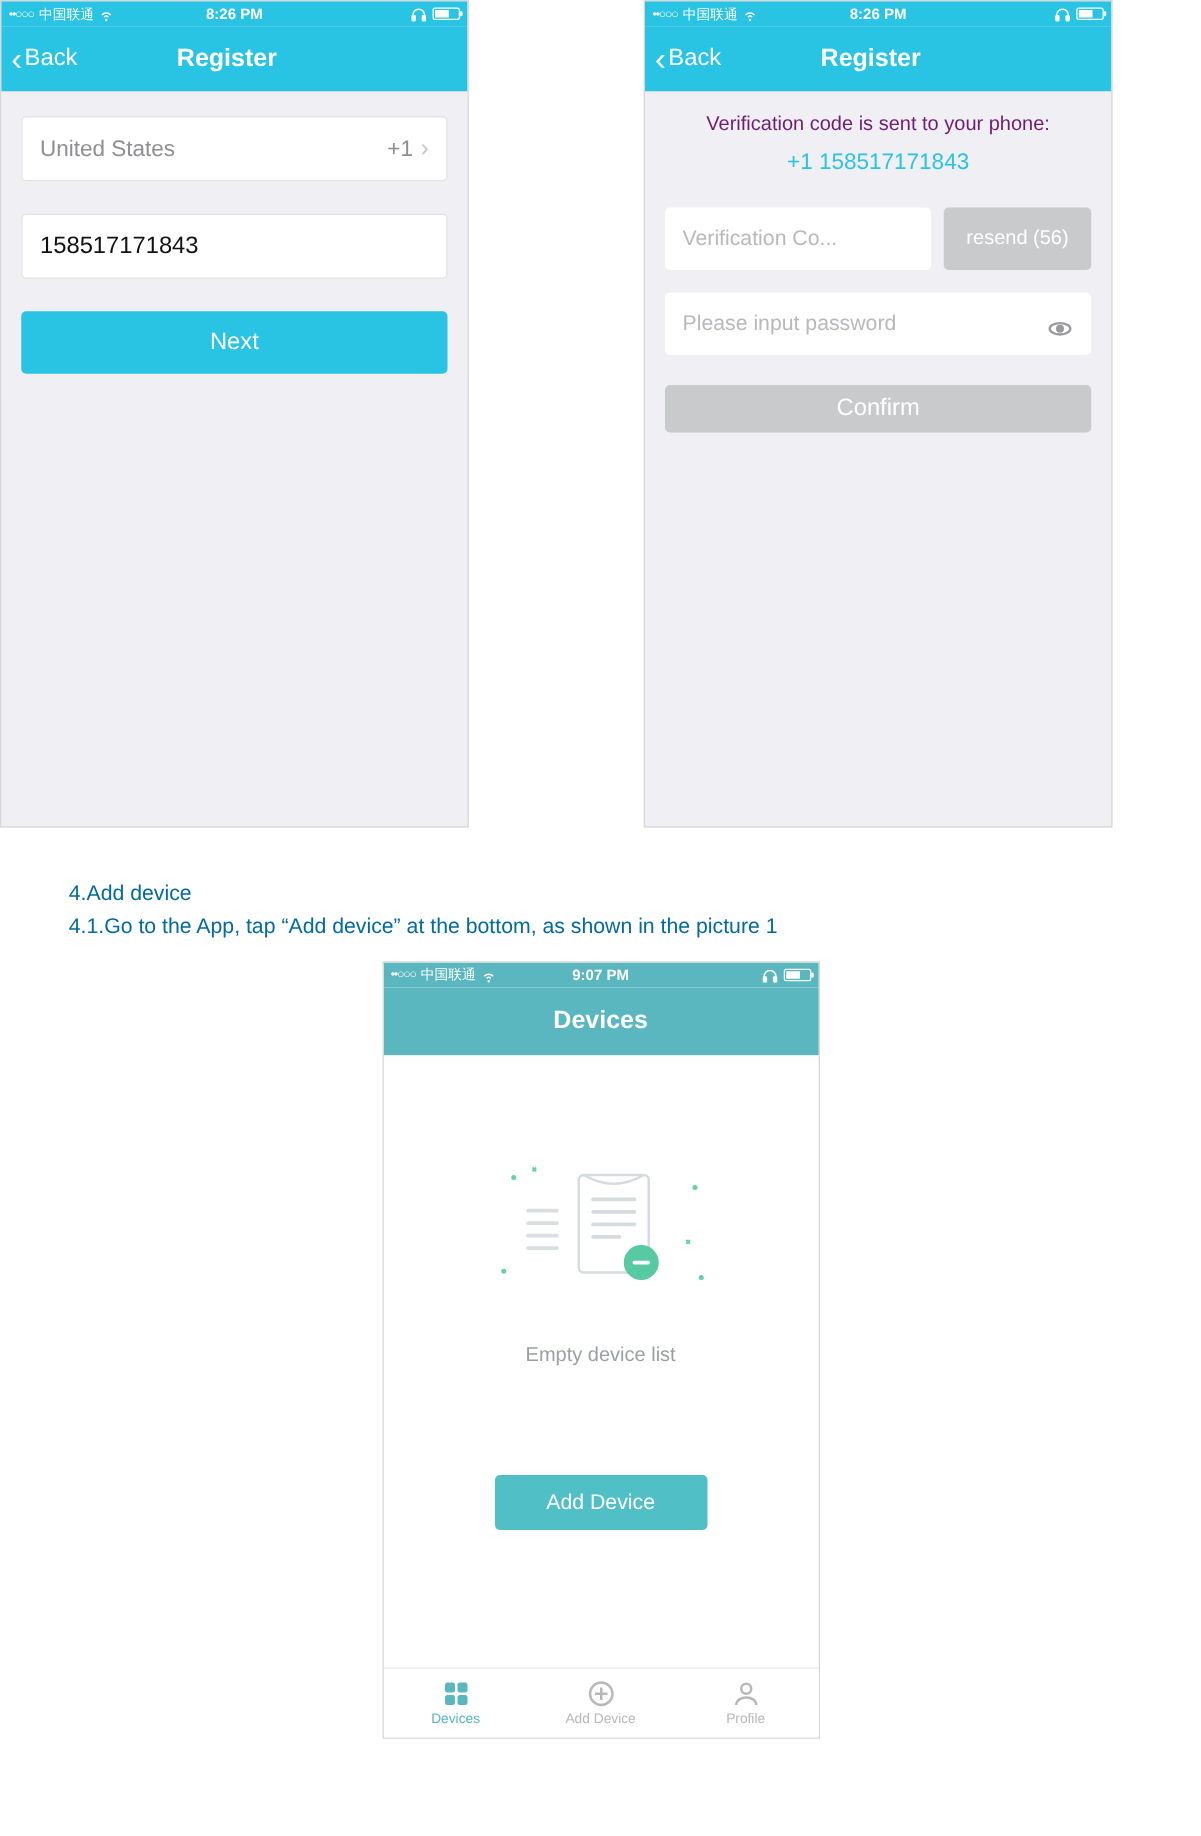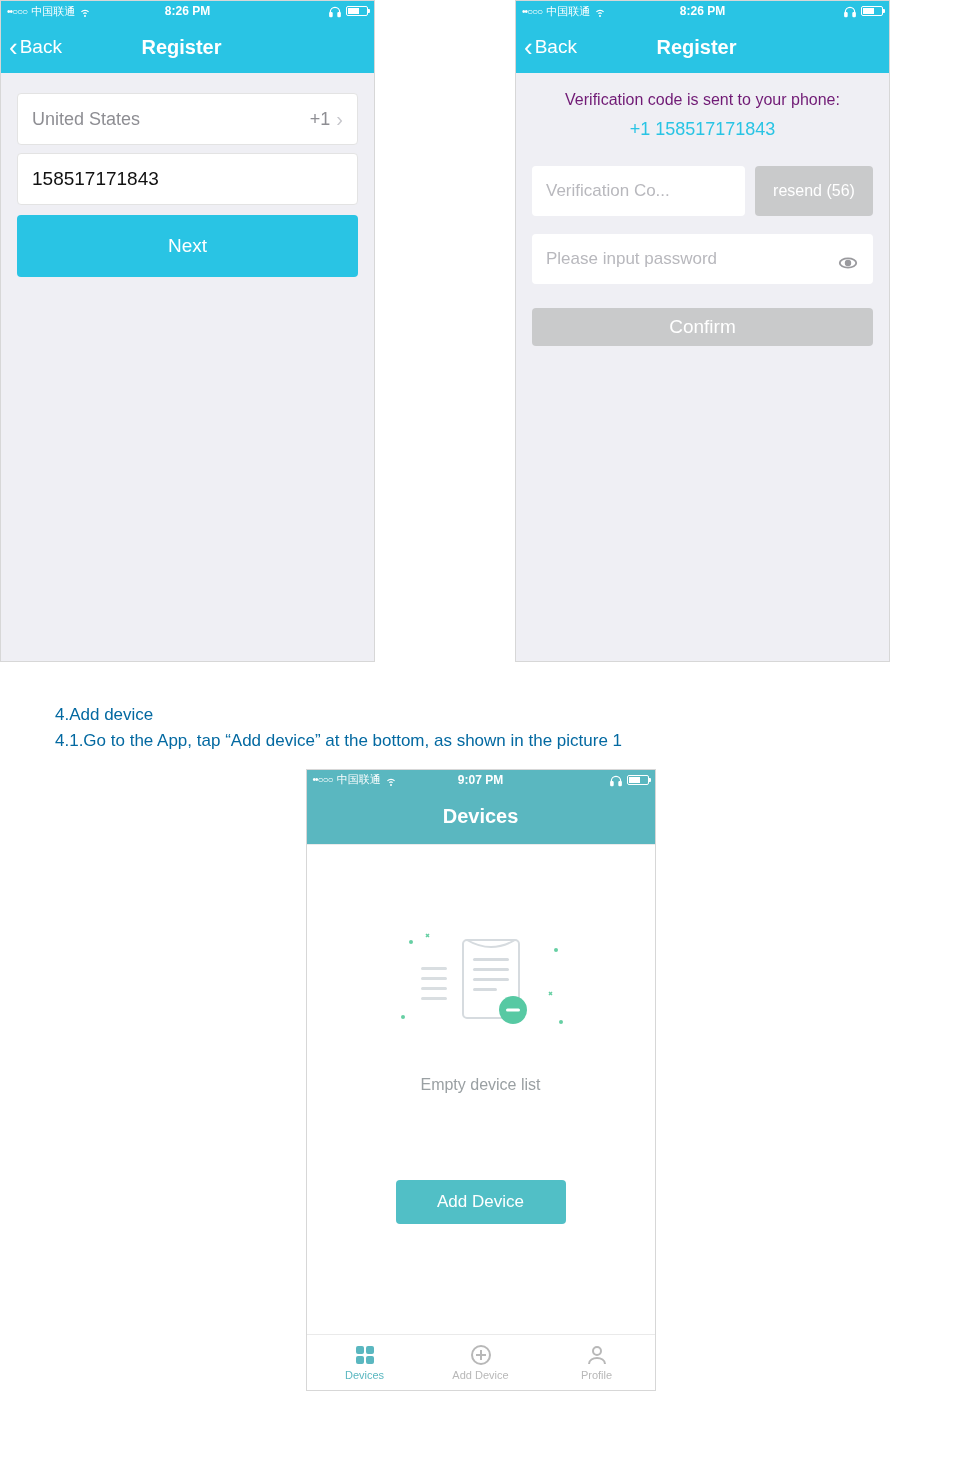--- a/index.html
+++ b/index.html
@@ -87,32 +87,32 @@
   
   .form-area { padding: 20px 16px; }
   .row-card {
     background: #fff;
     border: 1px solid #e3e3e3;
     border-radius: 4px;
     height: 52px;
     display: flex;
     align-items: center;
     padding: 0 14px;
-    margin-bottom: 8px;
+    margin-bottom: 26px;
     font-size: 18px;
   }
   .row-card .country { color: #8e8e93; flex: 1; }
   .row-card .dial { color: #8e8e93; margin-right: 6px; }
   .row-card .chev-r { color: #c7c7cc; font-size: 20px; }
   .row-card .phone-num { color: #111; flex: 1; font-size: 19px; }
   .btn-primary {
     background: #29c4e4;
     color: #fff;
     border-radius: 4px;
-    height: 62px;
+    height: 50px;
     display: flex; align-items: center; justify-content: center;
     font-size: 19px;
     margin-top: 10px;
   }
   .btn-teal2 {
     background: #51bfc6;
     color: #fff;
     border-radius: 4px;
     height: 44px;
     display: flex; align-items: center; justify-content: center;

